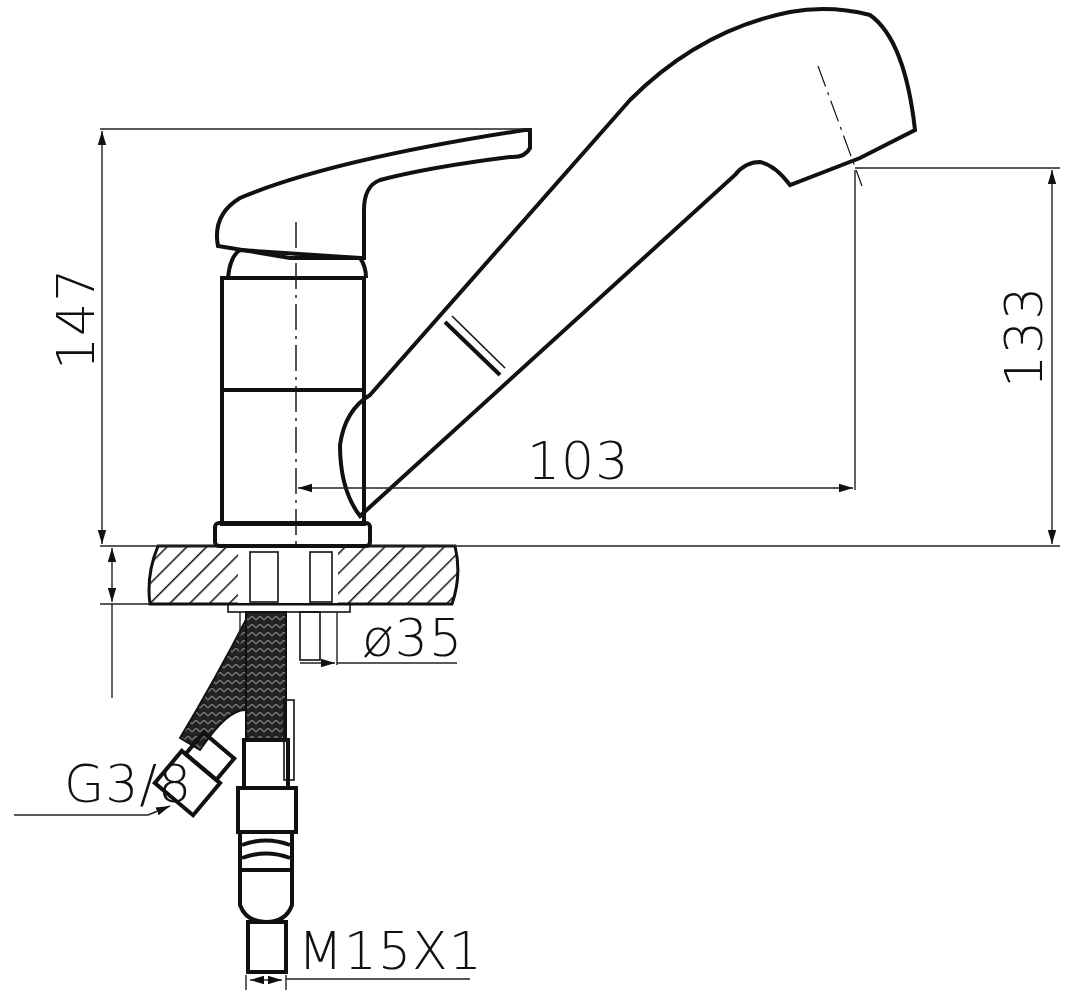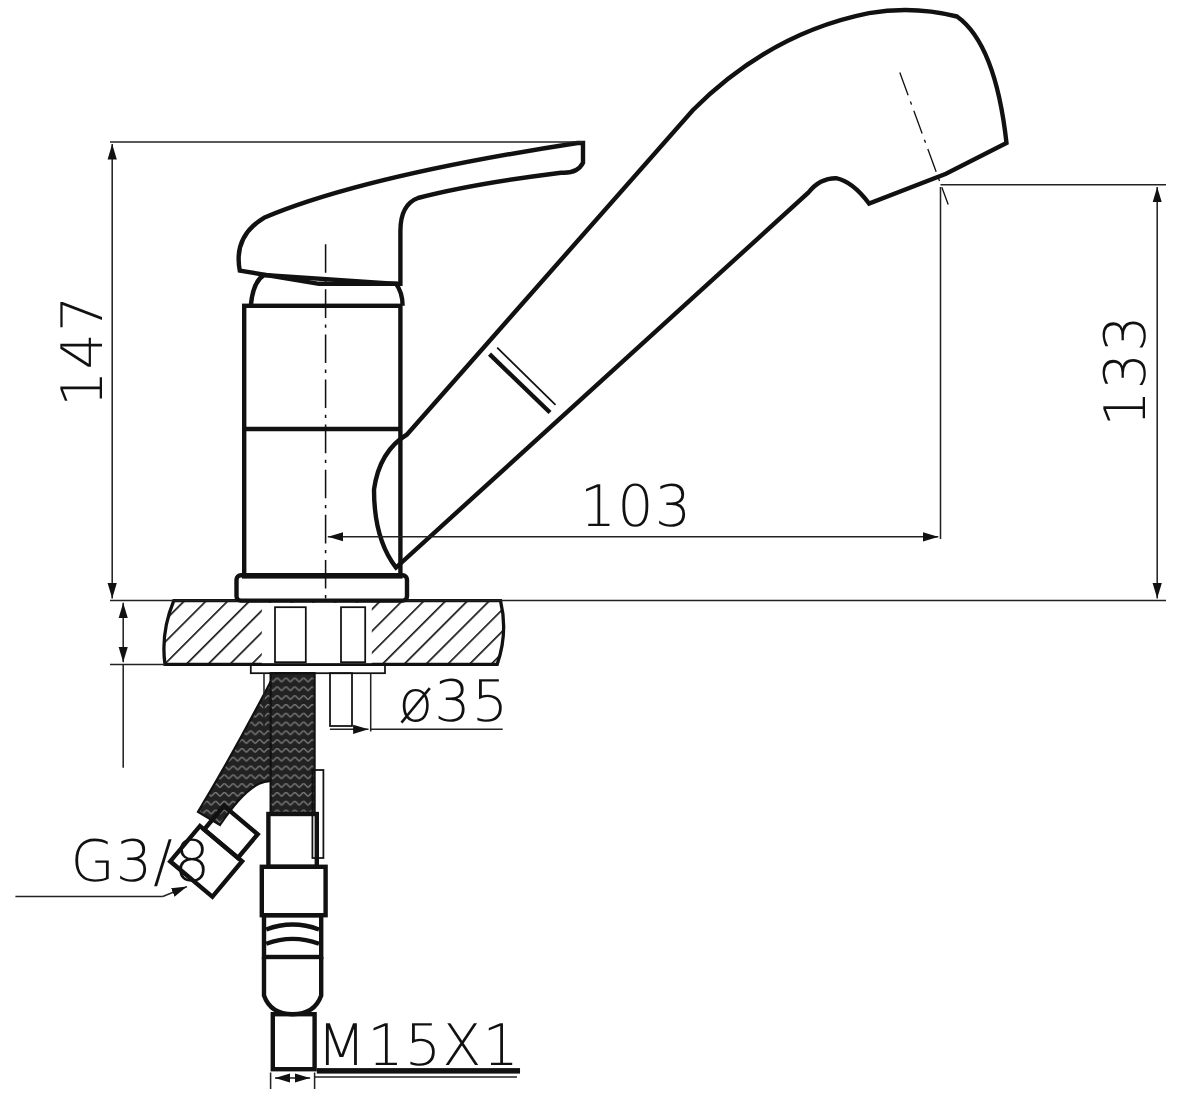--- a/index.html
+++ b/index.html
@@ -116,13 +116,13 @@
     <line x1="250" y1="980" x2="282" y2="980" class="dim" marker-start="url(#arr)" marker-end="url(#arr)"></line>
     <line x1="286" y1="979" x2="470" y2="979" class="dim"></line>
   </g>
 </svg>
 
 <div class="lbl big rot" style="left:50px;top:370px;">147</div>
 <div class="lbl big rot" style="left:998px;top:388px;">133</div>
 <div class="lbl big" style="left:527px;top:435px;">103</div>
 <div class="lbl big" style="left:362px;top:612px;">ø35</div>
 <div class="lbl big" style="left:18px;top:758px;margin-left:46px;">G3/8</div>
-<div class="lbl big" style="left:288px;top:925px;text-decoration:underline;">M15X1</div>
+<div class="lbl big" style="left:298px;top:925px;">M15X1</div>
 
 </body></html>

